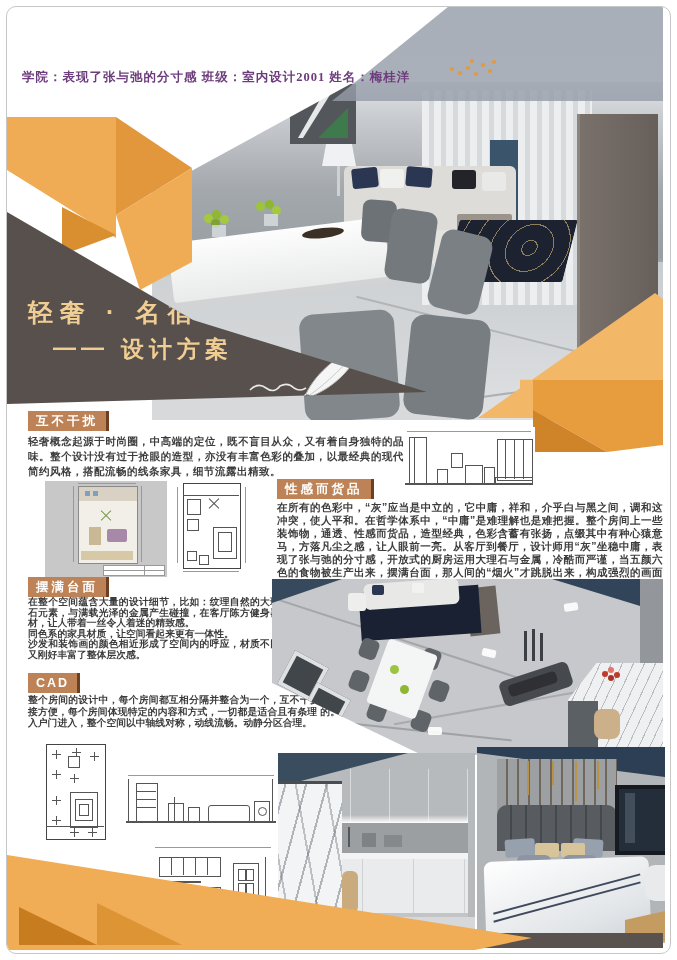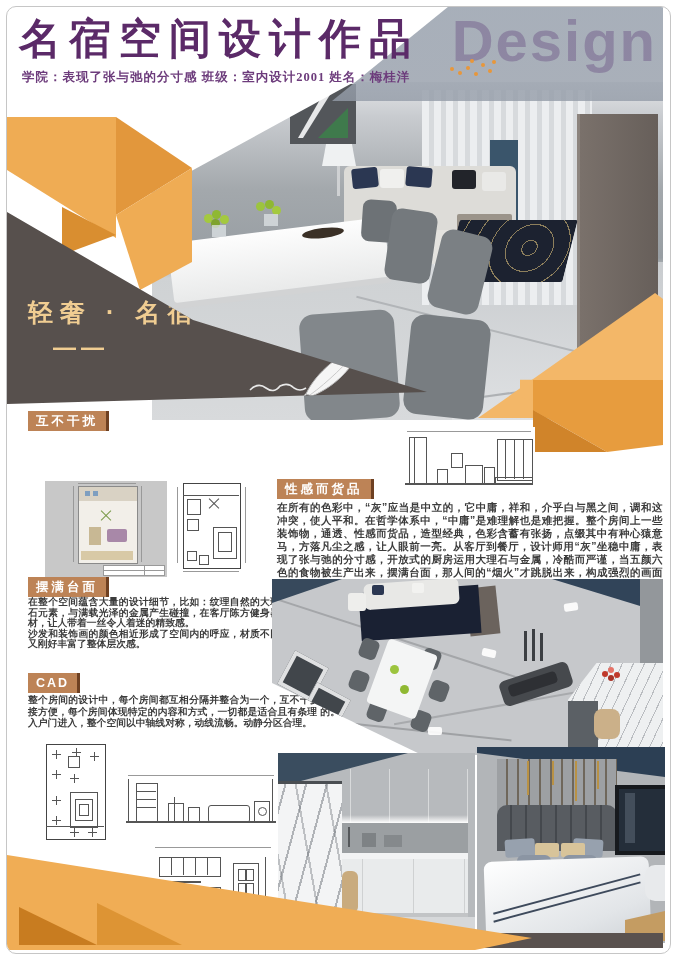--- a/index.html
+++ b/index.html
@@ -81,64 +81,64 @@
     </div>
     <div class="abs" style="left:210px;top:118px;width:34px;height:42px;background:#6d7276;border-radius:8px;transform:rotate(4deg);"></div>
     <div class="abs" style="left:236px;top:128px;width:46px;height:72px;background:#74797d;border-radius:10px;transform:rotate(8deg);"></div>
     <div class="abs" style="left:282px;top:150px;width:52px;height:80px;background:#7b8084;border-radius:12px;transform:rotate(14deg);"></div>
     <div class="abs" style="left:150px;top:230px;width:95px;height:108px;background:#82878b;border-radius:14px;transform:rotate(-4deg);"></div>
     <div class="abs" style="left:255px;top:235px;width:80px;height:100px;background:#787d81;border-radius:14px;transform:rotate(6deg);"></div>
     <div class="abs" style="left:-1px;top:-1px;width:205px;height:112px;background:#fff;clip-path:polygon(0 0,100% 0,0 100%);"></div>
   </div>
 
   <div class="abs design-band">
-    <div class="design-word">Design</div>
     <div class="abs" style="left:118px;top:50px;width:46px;height:22px;">
       <div class="dot" style="left:0;top:10px;"></div>
           <div class="dot" style="left:8px;top:14px;"></div>
       <div class="dot" style="left:16px;top:9px;"></div>
           <div class="dot" style="left:24px;top:15px;"></div>
       <div class="dot" style="left:31px;top:6px;"></div>
           <div class="dot" style="left:38px;top:12px;"></div>
       <div class="dot" style="left:20px;top:2px;"></div>
           <div class="dot" style="left:42px;top:3px;"></div>
     </div>
   </div>
-  <div class="abs title">名宿空间设计作品</div>
   <div class="abs subtitle">学院：表现了张与弛的分寸感  班级：室内设计2001  姓名：梅桂洋</div>
 
   <div>
     <div class="abs" style="left:0;top:110px;width:110px;height:125px;background:#efac54;clip-path:polygon(0 0,109px 0,109px 121px,0 53px);"></div>
     <div class="abs" style="left:109px;top:110px;width:80px;height:100px;background:#e2973c;clip-path:polygon(0 0,76px 51px,0 98px);"></div>
     <div class="abs" style="left:105px;top:155px;width:85px;height:130px;background:#efac54;clip-path:polygon(4px 53px,80px 6px,80px 100px,28px 128px);"></div>
     <div class="abs" style="left:55px;top:198px;width:56px;height:52px;background:#d98e30;clip-path:polygon(0 2px,54px 30px,0 50px);"></div>
   </div>
 
   <div class="abs" style="left:0;top:205px;width:420px;height:192px;background:#57504d;
        clip-path:polygon(0 0,44.3% 56.3%,100% 93.8%,0 100%);">
     <div class="abs gold1">轻奢 · 名宿</div>
     <div class="abs gold2">
       <span>——</span>
+      <span>设计方案</span>
     </div>
     <svg class="abs" style="left:235px;top:128px;" width="140" height="62" viewBox="0 0 140 62">
       <path d="M8 50 q8 -8 16 -2 t14 -2 q8 -4 14 2 q6 4 12 0" fill="none" stroke="#e8e8e8" stroke-width="1.6"></path>
       <path d="M64 54 C74 32 100 12 120 5 C112 27 94 46 70 56 Z" fill="#f5f5f5" stroke="#b9b9b9" stroke-width="1"></path>
       <path d="M68 55 C86 42 104 24 118 8" fill="none" stroke="#c9c9c9" stroke-width="1"></path>
       <path d="M64 54 L60 59" stroke="#d8d8d8" stroke-width="1.5"></path>
     </svg>
   </div>
 
   <div>
     <div class="abs" style="left:471px;top:286px;width:185px;height:125px;background:#f3b768;clip-path:polygon(95.7% 0,100% 4.8%,100% 100%,0 100%);"></div>
     <div class="abs" style="left:500px;top:366px;width:50px;height:40px;background:#f3b768;clip-path:polygon(26% 17%,96% 17%,96% 85%,26% 60%);"></div>
     <div class="abs" style="left:506px;top:366px;width:150px;height:80px;background:#e79c3e;clip-path:polygon(20px 7px,150px 7px,150px 72px,94px 79px,20px 37px);"></div>
     <div class="abs" style="left:506px;top:400px;width:100px;height:46px;background:#d0842a;clip-path:polygon(20px 3px,94px 45px,20px 45px);"></div>
   </div>
 
   <div class="abs sechead" style="left:21px;top:404px;">互不干扰</div>
+  <p class="abs body" style="left:21px;top:427px;width:376px;">轻奢概念起源于时尚圈，中高端的定位，既不盲目从众，又有着自身独特的品味。整个设计没有过于抢眼的造型，亦没有丰富色彩的叠加，以最经典的现代简约风格，搭配流畅的线条家具，细节流露出精致。</p>
 
   <div class="abs" style="left:38px;top:474px;width:122px;height:96px;background:#c8c8c8;">
     <div class="abs" style="left:33px;top:5px;width:58px;height:76px;background:#f2efe9;border:1px solid #8a8a8a;">
       <div class="abs" style="left:0;top:0;width:100%;height:14px;background:#d9d2c4;"></div>
       <div class="abs" style="left:6px;top:4px;width:5px;height:5px;background:#7f9fc0;"></div>
       <div class="abs" style="left:14px;top:4px;width:5px;height:5px;background:#7f9fc0;"></div>
       <div class="ln" style="left:20px;top:28px;width:14px;height:1px;transform:rotate(45deg);background:#7a9a4a;"></div>
       <div class="ln" style="left:20px;top:28px;width:14px;height:1px;transform:rotate(-45deg);background:#7a9a4a;"></div>
       <div class="abs" style="left:28px;top:42px;width:20px;height:13px;background:#a888a8;border-radius:2px;"></div>
       <div class="abs" style="left:10px;top:40px;width:12px;height:18px;background:#c8b894;"></div>
@@ -184,20 +184,21 @@
     <div class="ln" style="left:120px;top:12px;width:1px;height:40px;"></div>
     <div class="box" style="left:92px;top:50px;width:36px;height:6px;"></div>
   </div>
 
   <div class="abs sechead" style="left:270px;top:472px;">性感而货品</div>
   <p class="abs body" style="left:270px;top:494px;width:386px;line-height:13px;">在所有的色彩中，“灰”应当是中立的，它中庸，祥和，介乎白与黑之间，调和这冲突，使人平和。在哲学体系中，“中庸”是难理解也是难把握。整个房间上一些装饰物，通透、性感而货品，造型经典，色彩含蓄有张扬，点缀其中有种心猿意马，方落凡尘之感，让人眼前一亮。从客厅到餐厅，设计师用“灰”坐稳中庸，表现了张与弛的分寸感，开放式的厨房运用大理石与金属，冷酷而严谨，当五颜六色的食物被生产出来，摆满台面，那人间的“烟火”才跳脱出来，构成强烈的画面感。</p>
 
   <div class="abs sechead" style="left:21px;top:570px;">摆满台面</div>
   <div class="abs" style="left:21px;top:590px;width:252px;">
     <p class="body-sm">在整个空间蕴含大量的设计细节，比如：纹理自然的大理石元素，与满载光泽的金属产生碰撞，在客厅陈方健身器材，让人带着一丝令人着迷的精致感。</p>
+    <p class="body-sm">同色系的家具材质，让空间看起来更有一体性。</p>
     <p class="body-sm">沙发和装饰画的颜色相近形成了空间内的呼应，材质不同又刚好丰富了整体层次感。</p>
   </div>
 
   <div class="abs sechead" style="left:21px;top:666px;letter-spacing:2px;">CAD</div>
   <p class="abs body-sm" style="left:21px;top:687px;width:322px;line-height:11.5px;">整个房间的设计中，每个房间都互相分隔并整合为一个，互不干扰，但连接方便，每个房间体现特定的内容和方式，一切都是适合且有条理 的。从入户门进入，整个空间以中轴线对称，动线流畅。动静分区合理。</p>
 
   <div class="abs" style="left:265px;top:572px;width:391px;height:176px;background:#c6c8cb;overflow:hidden;
        clip-path:polygon(0 0,391px 0,391px 176px,150px 176px,0 104px);">
     <div class="abs" style="left:-20px;top:60px;width:300px;height:2px;background:#a4a6a9;transform:rotate(18deg);"></div>
     <div class="abs" style="left:120px;top:120px;width:280px;height:2px;background:#a8aaad;transform:rotate(-10deg);"></div>

